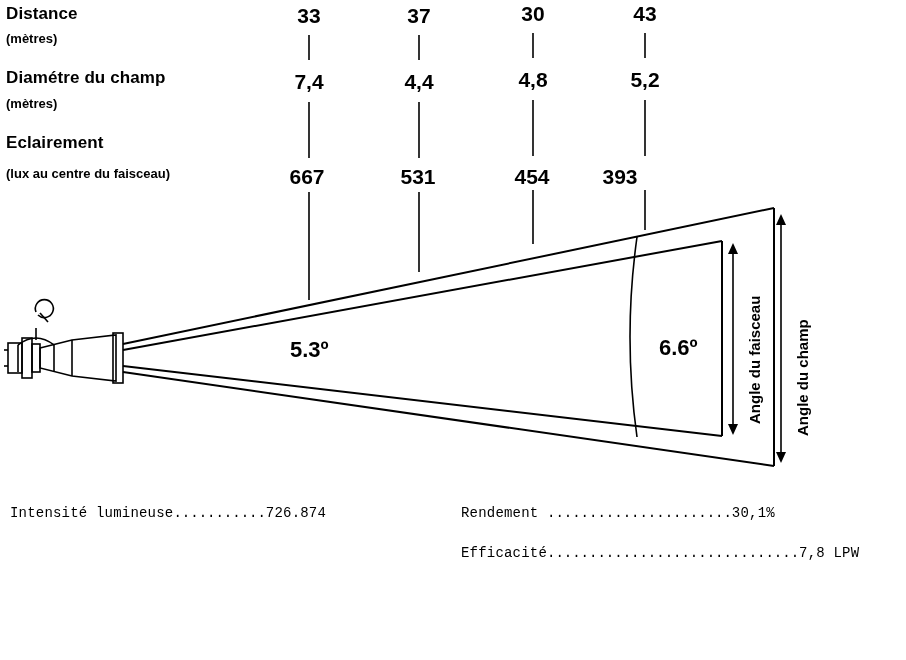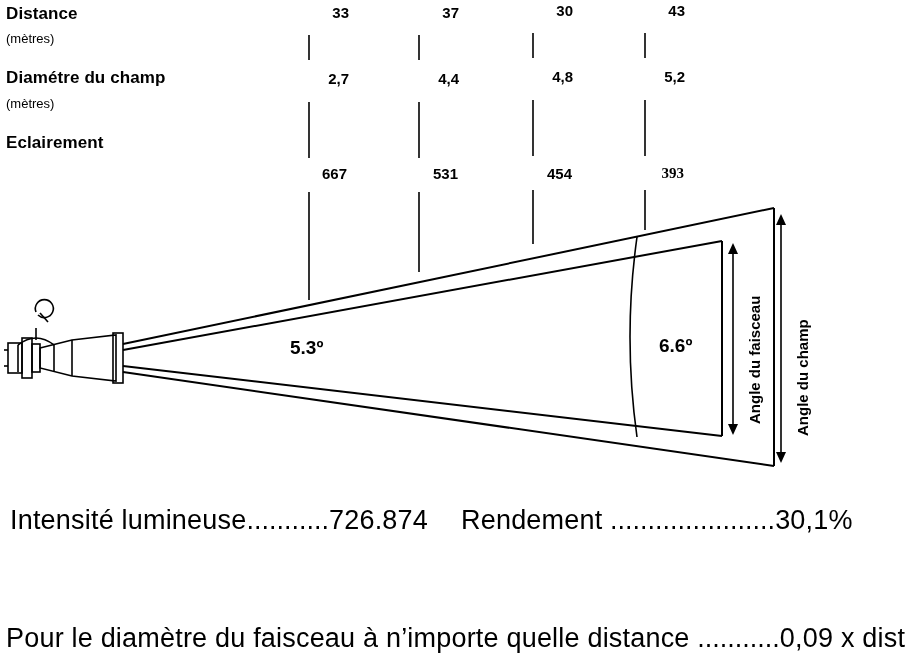--- a/index.html
+++ b/index.html
@@ -27,56 +27,56 @@
   .row-label {
     font-family: "Liberation Sans", sans-serif;
     font-size: 17px;
     font-weight: 600;
     letter-spacing: 0.1px;
     white-space: nowrap;
   }
   .row-sublabel {
     font-family: "Liberation Sans", sans-serif;
     font-size: 13px;
-    font-weight: 400;
+    font-weight: 700;
     white-space: nowrap;
   }
 
   
   .colnum {
     font-family: "Liberation Sans", sans-serif;
-    font-size: 15px;
+    font-size: 21px;
     font-weight: 600;
-    text-align: right;
+    text-align: center;
     white-space: nowrap;
   }
 
   
   .angle-label {
     font-family: "Liberation Sans", sans-serif;
-    font-size: 19px;
+    font-size: 22px;
     font-weight: 600;
     white-space: nowrap;
     text-align: right;
   }
 
   
   .vlabel {
     font-family: "Liberation Sans", sans-serif;
     font-size: 15px;
     font-weight: 600;
     white-space: nowrap;
     transform-origin: 0 0;
     transform: rotate(-90deg);
   }
 
   
   .data-line {
-    font-family: Liberation Sans, sans-serif;
-    font-size: 27px;
+    font-family: Liberation Mono, monospace;
+    font-size: 14px;
     white-space: nowrap;
     letter-spacing: 0.2px;
   }
   .data-line .dots { letter-spacing: 0px; }
 
   svg { display: block; }
   .stroke {
     fill: none;
     stroke: #000;
     stroke-width: 2;
@@ -93,36 +93,37 @@
 
 <div id="stage">
 
   <div class="abs row-label" style="left:6px; top:4px;">Distance</div>
   <div class="abs row-sublabel" style="left:6px; top:31px;">(mètres)</div>
 
   <div class="abs row-label" style="left:6px; top:68px;">Diamétre du champ</div>
   <div class="abs row-sublabel" style="left:6px; top:96px;">(mètres)</div>
 
   <div class="abs row-label" style="left:6px; top:133px;">Eclairement</div>
+  <div class="abs row-sublabel" style="left:6px; top:166px;">(lux au centre du faisceau)</div>
 
   <div class="abs colnum" style="left:269px; top:4px; width:80px;">33</div>
-  <div class="abs colnum" style="left:269px; top:70px; width:80px;">2,7</div>
+  <div class="abs colnum" style="left:269px; top:70px; width:80px;">7,4</div>
   <div class="abs colnum" style="left:267px; top:165px; width:80px;">667</div>
 
   <div class="abs colnum" style="left:379px; top:4px; width:80px;">37</div>
   <div class="abs colnum" style="left:379px; top:70px; width:80px;">4,4</div>
   <div class="abs colnum" style="left:378px; top:165px; width:80px;">531</div>
 
   <div class="abs colnum" style="left:493px; top:2px; width:80px;">30</div>
   <div class="abs colnum" style="left:493px; top:68px; width:80px;">4,8</div>
   <div class="abs colnum" style="left:492px; top:165px; width:80px;">454</div>
 
   <div class="abs colnum" style="left:605px; top:2px; width:80px;">43</div>
   <div class="abs colnum" style="left:605px; top:68px; width:80px;">5,2</div>
-  <div class="abs colnum" style="left:604px; top:165px; width:80px;font-family:Liberation Serif, serif;">393</div>
+  <div class="abs colnum" style="left:580px; top:165px; width:80px;">393</div>
 
   <svg class="abs" style="left:0; top:0;" width="906" height="500" viewBox="0 0 906 500">
 
     <line class="stroke-thin" x1="309" y1="35" x2="309" y2="60"></line>
     <line class="stroke-thin" x1="419" y1="35" x2="419" y2="60"></line>
     <line class="stroke-thin" x1="533" y1="33" x2="533" y2="58"></line>
     <line class="stroke-thin" x1="645" y1="33" x2="645" y2="58"></line>
 
     <line class="stroke-thin" x1="309" y1="102" x2="309" y2="158"></line>
     <line class="stroke-thin" x1="419" y1="102" x2="419" y2="158"></line>
@@ -178,19 +179,19 @@
 
   <div class="abs data-line" style="left:10px; top:505px;">
     <span>Intensité lumineuse</span><span class="dots">...........</span><span>726.874</span>
   </div>
 
   <div class="abs data-line" style="left:461px; top:505px;">
     <span>Rendement </span><span class="dots">......................</span><span>30,1%</span>
   </div>
 
 
+  <div class="abs data-line" style="left:461px; top:545px;">
+    <span>Efficacité</span><span class="dots">..............................</span><span>7,8 LPW</span>
+  </div>
 
 
-  <div class="abs data-line" style="left:6px; top:623px;">
-    <span>Pour le diamètre du faisceau à n’importe quelle distance </span><span class="dots">...........</span><span>0,09 x distance</span>
-  </div>
 
 </div>
 
 </body></html>

